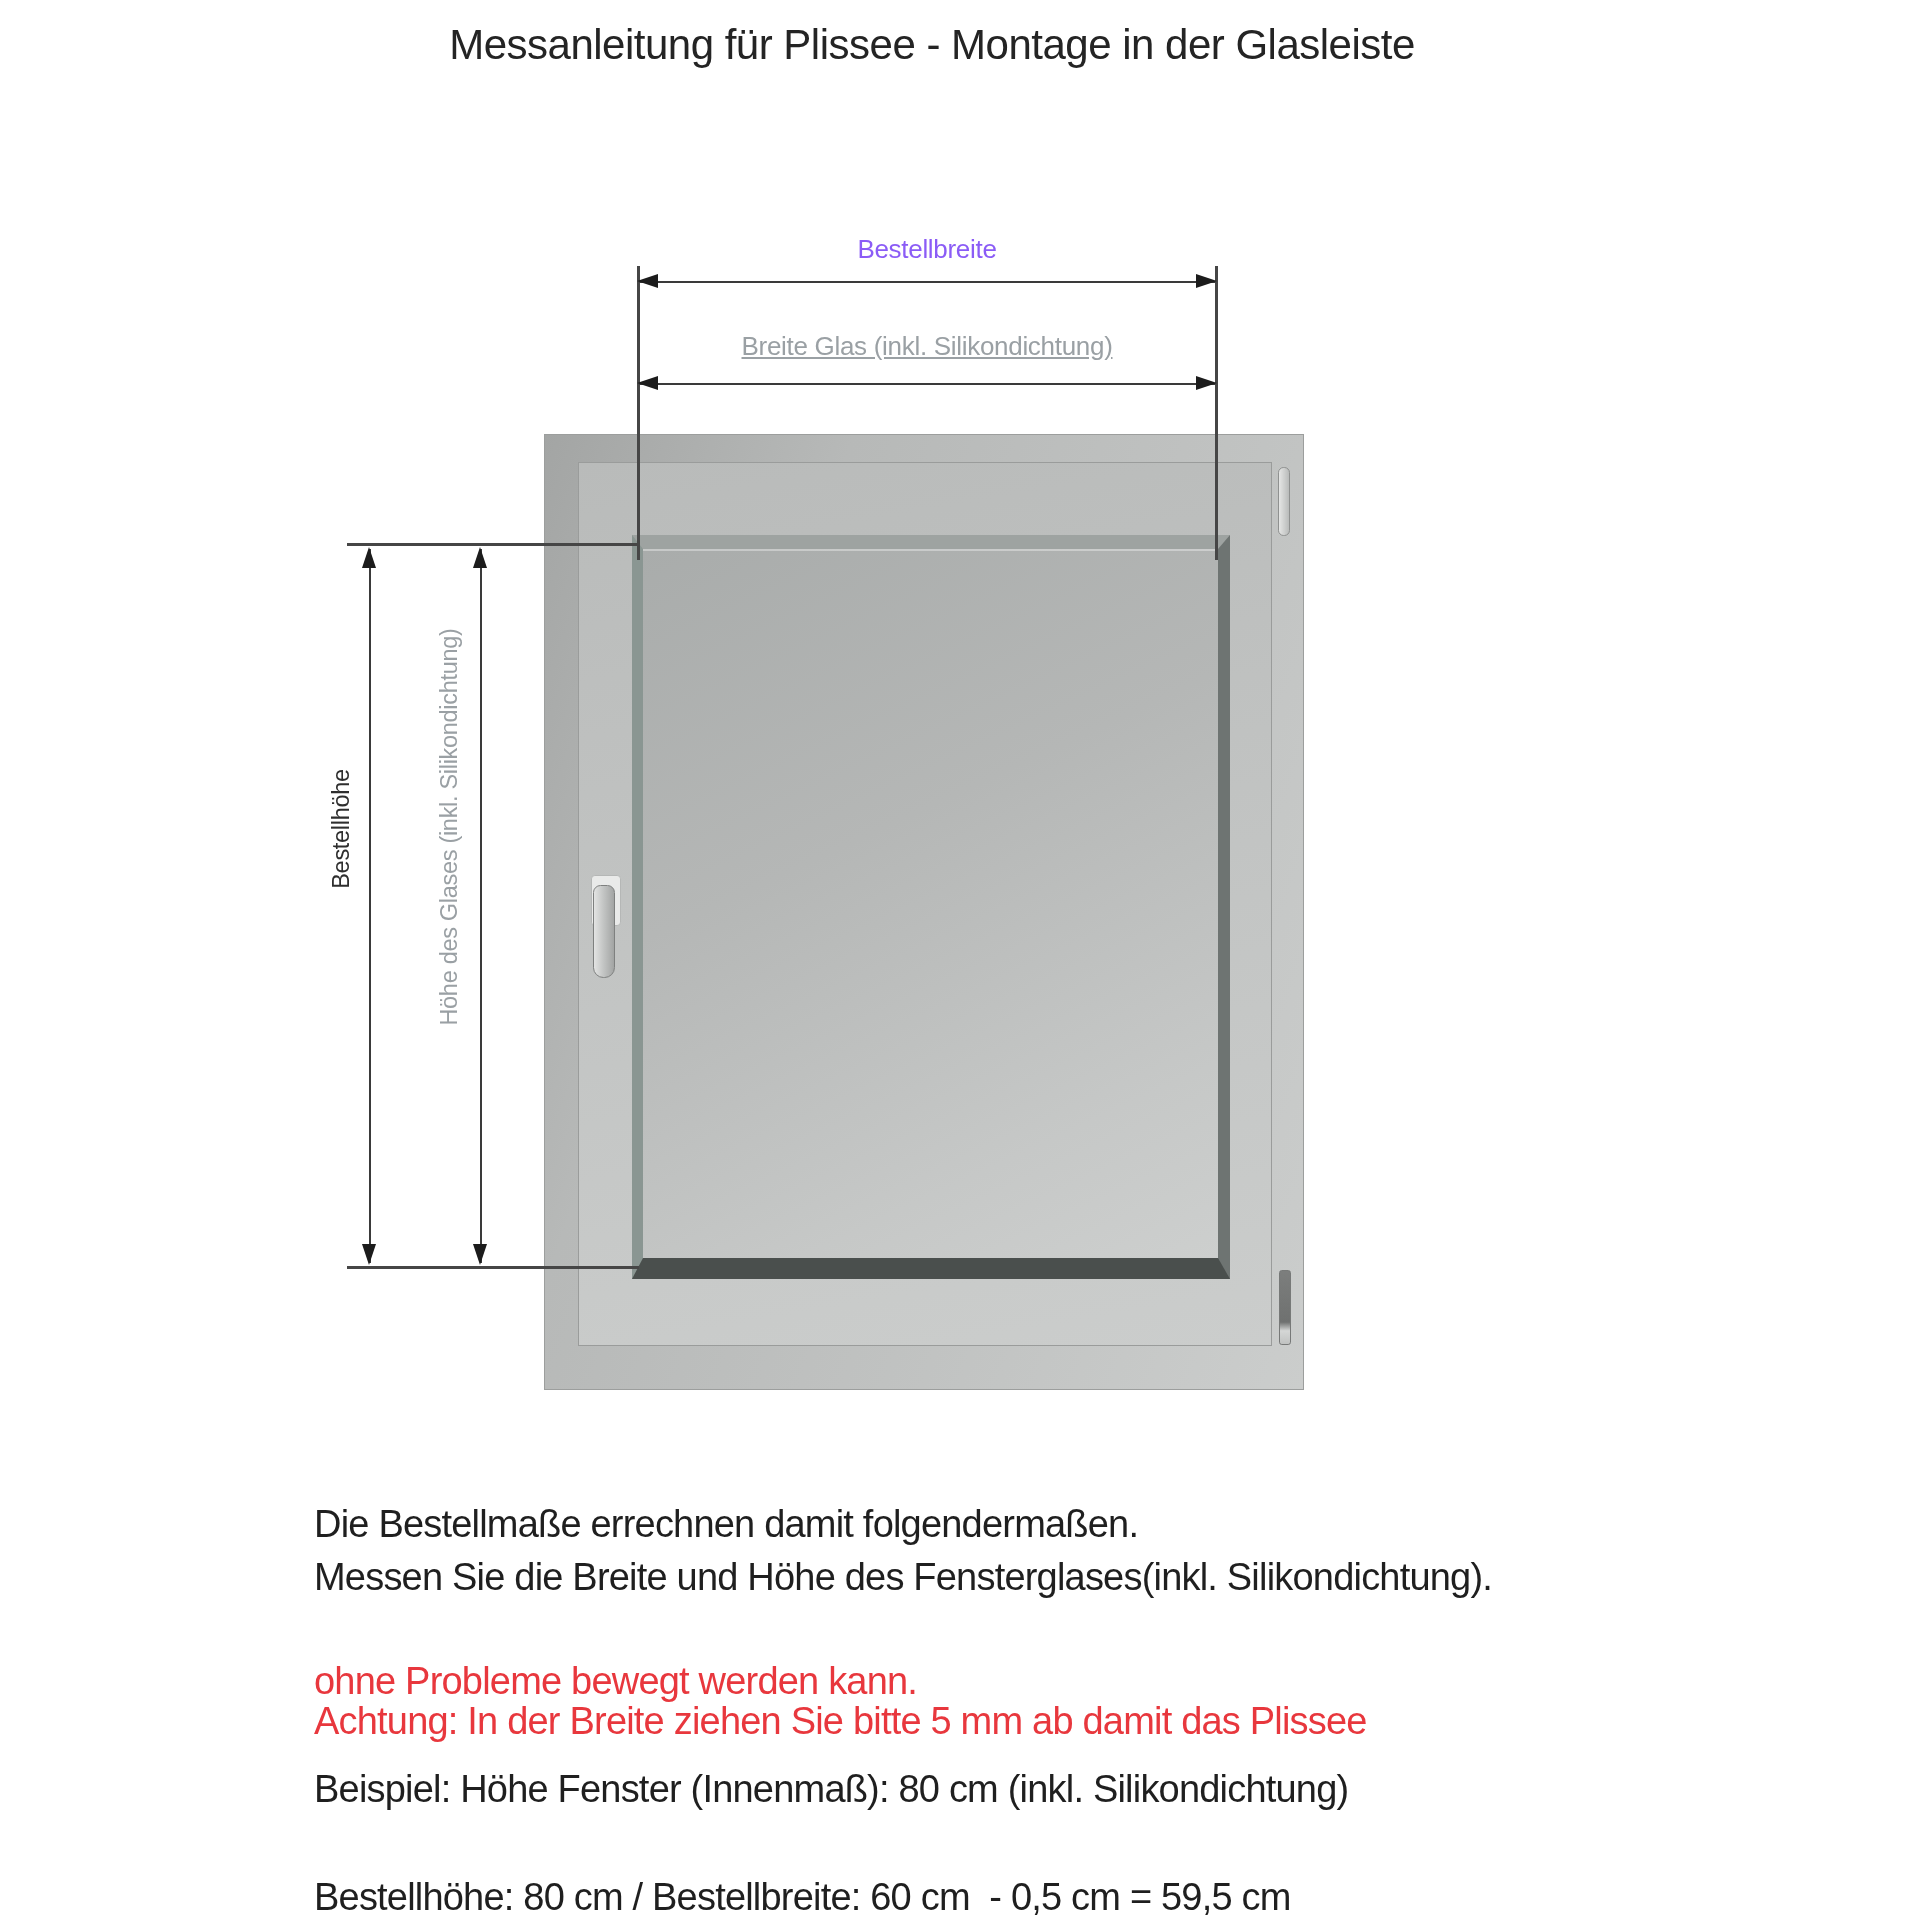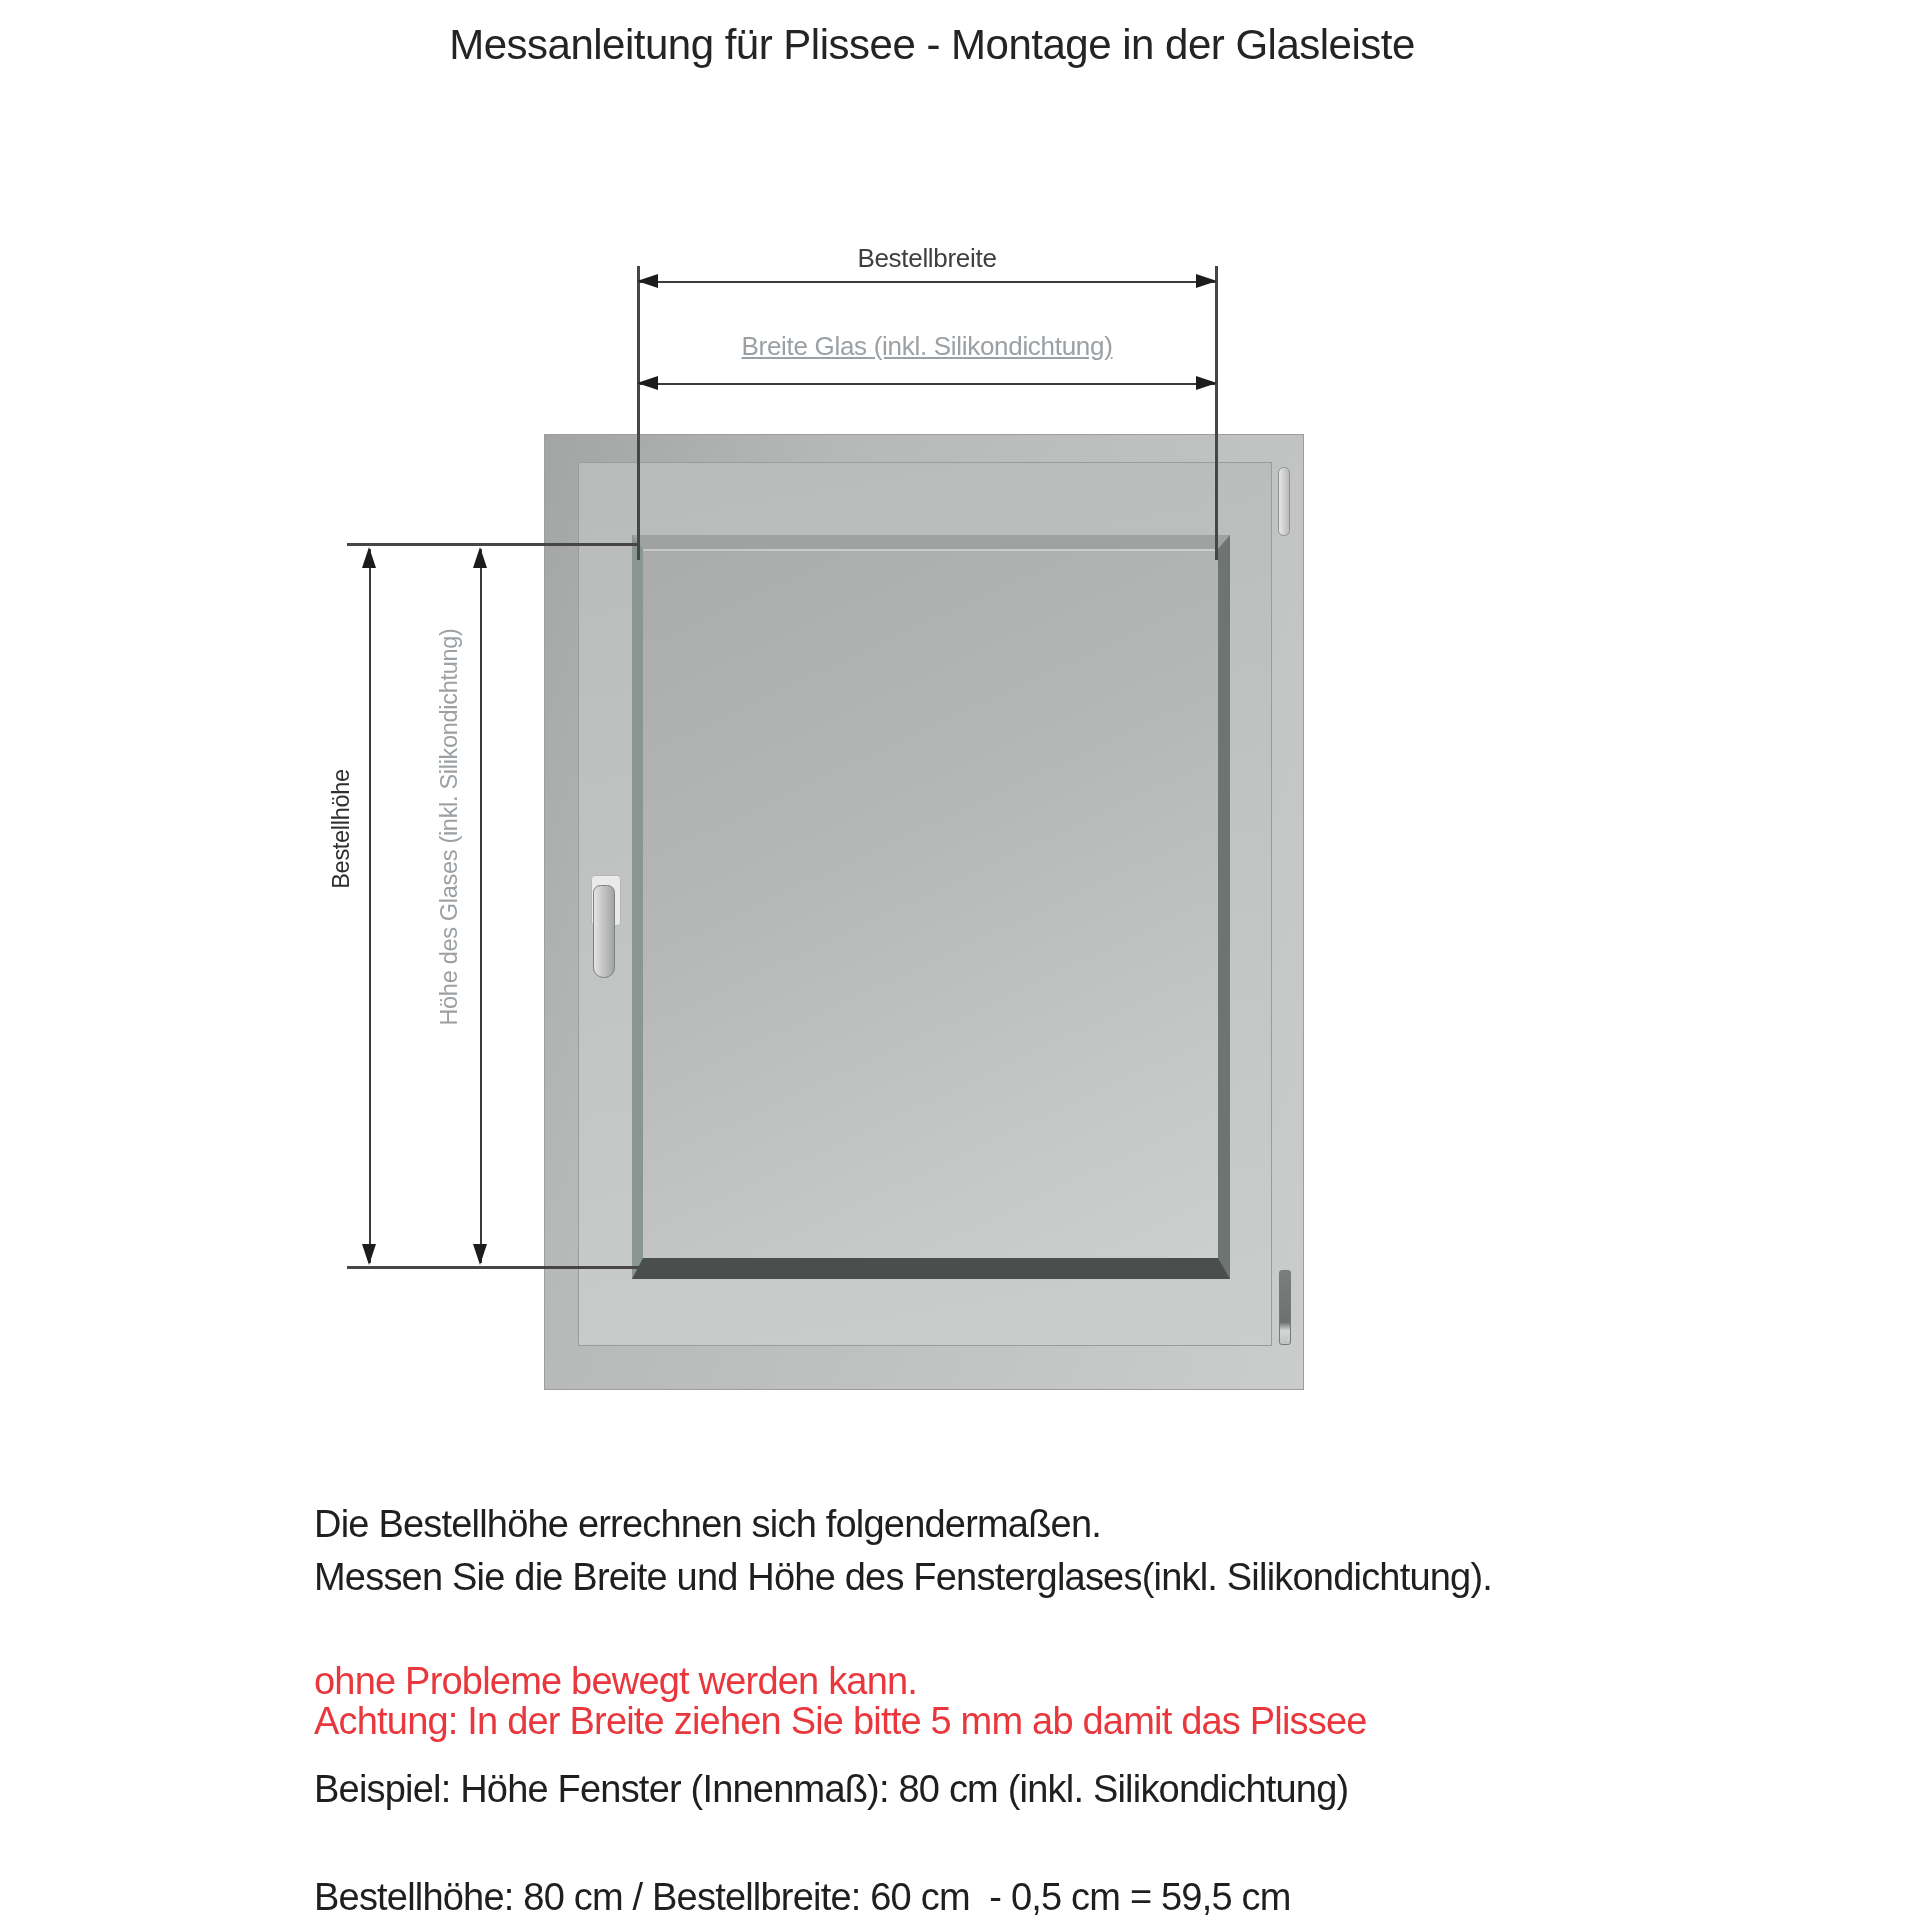--- a/index.html
+++ b/index.html
@@ -22,21 +22,21 @@
     position:absolute;left:0;top:21px;width:1864px;
     margin:0;text-align:center;
     font-size:42px;font-weight:400;letter-spacing:-0.5px;
     color:#242424;
   }
   
   .dim-label{
     position:absolute;font-size:26px;letter-spacing:-0.3px;white-space:nowrap;
   }
   .dim-label.horizontal{left:637px;width:580px;text-align:center;}
-  #lbl-bestellbreite{top:243px;color:#404040;}
+  #lbl-bestellbreite{top:234px;color:#8b5cf6;}
   #lbl-breite-glas{top:331px;color:var(--muted-label);text-decoration:underline;}
   .dim-label.vertical{
     font-size:23.5px;
     transform:translate(-50%,-50%) rotate(-90deg);
     transform-origin:center center;
   }
   #lbl-bestellhoehe{left:341px;top:829px;color:#2e2e2e;}
   #lbl-hoehe-glas{left:449px;top:827px;color:var(--muted-label);}
   
   .h-arrow{position:absolute;height:17px;z-index:6;}
@@ -158,21 +158,21 @@
 
   <div class="window">
     <div class="sash"></div>
     <div class="glass"></div>
     <div class="handle-plate"></div>
     <div class="handle"></div>
     <div class="hinge top"></div>
     <div class="hinge bottom"></div>
   </div>
 
-  <div class="copy" id="txt-1">Die Bestellhöhe errechnen sich folgendermaßen.</div>
+  <div class="copy" id="txt-1">Die Bestellmaße errechnen damit folgendermaßen.</div>
   <div class="copy" id="txt-2">Messen Sie die Breite und Höhe des Fensterglases(inkl. Silikondichtung).</div>
   <div class="copy red" id="txt-3">Achtung: In der Breite ziehen Sie bitte 5 mm ab damit das Plissee</div>
   <div class="copy red" id="txt-4">ohne Probleme bewegt werden kann.</div>
 
   <div class="copy" id="ex-1">Beispiel: Höhe Fenster (Innenmaß): 80 cm (inkl. Silikondichtung)</div>
   <div class="copy" id="ex-3">Bestellhöhe: 80 cm / Bestellbreite: 60 cm  - 0,5 cm = 59,5 cm</div>
 
 </div>
 
 

